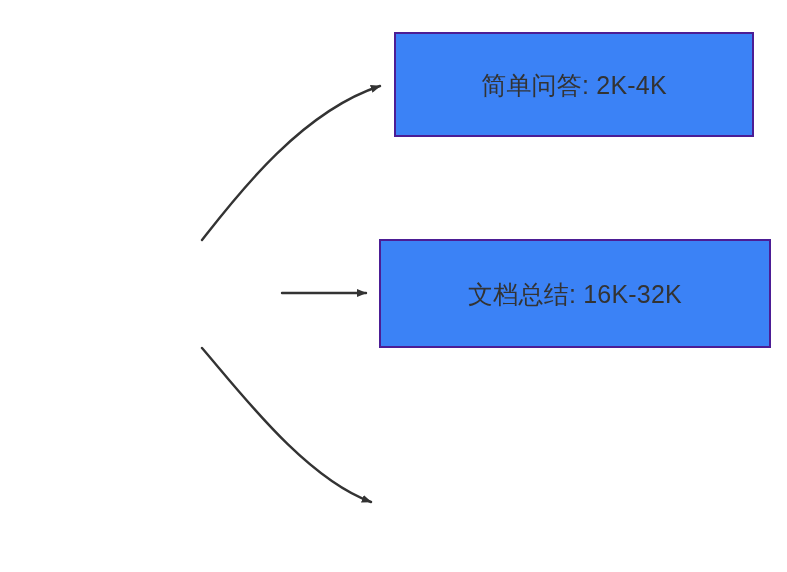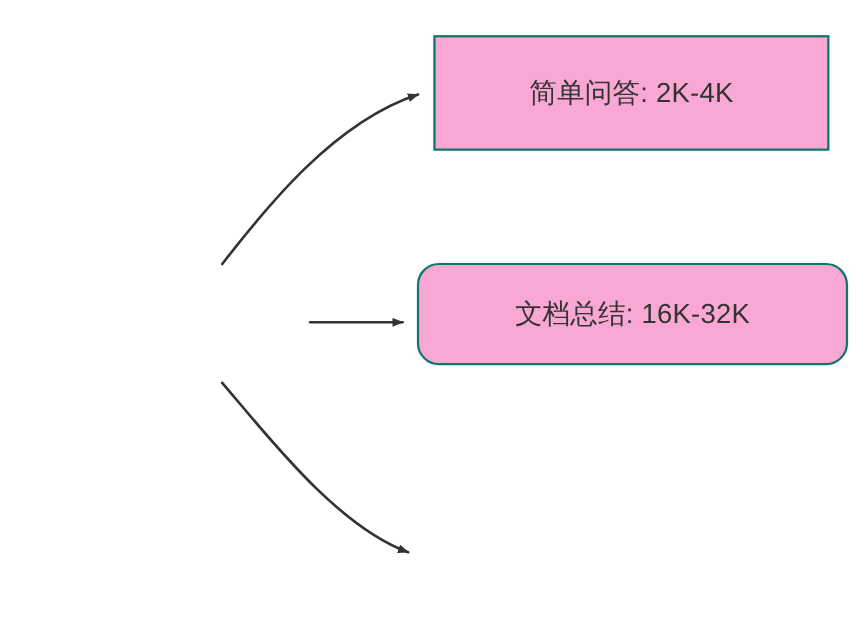--- a/index.html
+++ b/index.html
@@ -22,22 +22,22 @@
   #edge-layer {
     position: absolute;
     left: 0;
     top: 0;
     width: 787px;
     height: 572px;
   }
   .node {
     position: absolute;
     box-sizing: border-box;
-    background: #f9a8d4;
-    border: 2px solid #0f766e;
+    background: #3b82f6;
+    border: 2px solid #4c1d95;
     display: flex;
     align-items: center;
     justify-content: center;
   }
   .node-label {
     color: #333333;
     font-size: 25px;
     line-height: 1.2;
     letter-spacing: 0.2px;
     white-space: nowrap;
@@ -51,22 +51,21 @@
   #node-simple-qa {
     left: 394px;
     top: 32px;
     width: 360px;
     height: 105px;
   }
   #node-doc-summary {
     left: 379px;
     top: 239px;
     width: 392px;
-    height: 93px;
-    border-radius: 20px;
+    height: 109px;
   }
   #node-multi-doc {
     left: 385px;
     top: 447px;
     width: 377px;
     height: 111px;
   }
 </style>
 </head>
 <body>

